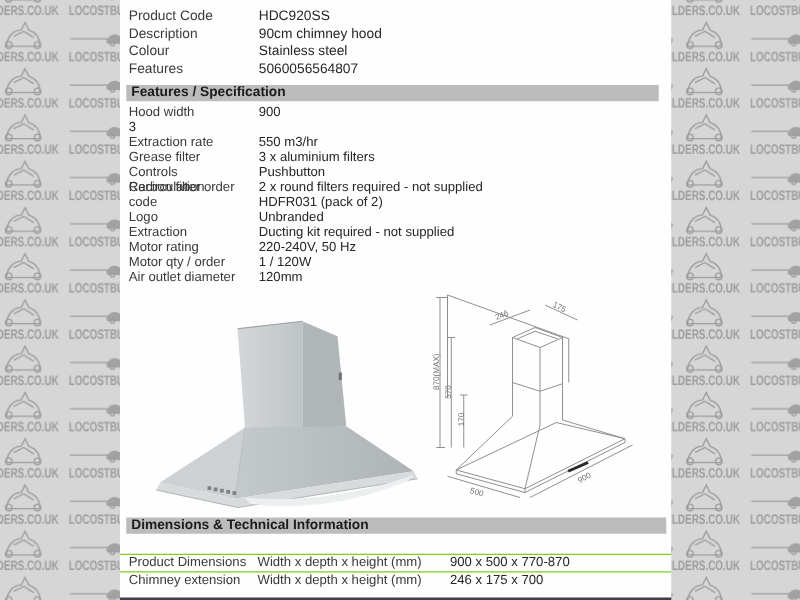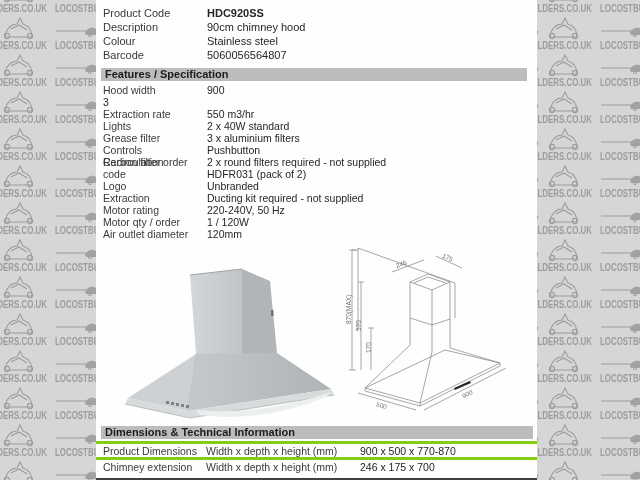--- a/index.html
+++ b/index.html
@@ -4,32 +4,32 @@
 <style>
   html,body{margin:0;padding:0}
   body{width:640px;height:480px;overflow:hidden;position:relative;
        font-family:"Liberation Sans",sans-serif;background:#d6d6d6}
   .wm{position:absolute;left:0;top:0}
   .page{position:absolute;left:96px;top:0;width:441px;height:480px;background:#fefefe}
   .info{padding:6px 0 0 7px}
   .info .row{height:14px;font-size:11px;display:flex;align-items:center}
   .info .label{width:104px;color:#3a3a3a}
   .info .value{color:#262626}
-  .info .row:first-child .value{font-weight:bold}
+  .info .row:first-child .value{font-weight:normal}
   .bar{margin:6px 10px 3px 5px;height:13px;background:#bcbcbc;font-size:11px;font-weight:bold;
        color:#1c1c1c;padding-left:4px;line-height:13px}
-  .bar.bar2{margin:2px 4px 2px 5px}
+  .bar.bar2{margin:2px 4px 16px 5px}
   .spec .row{height:12px;font-size:10.5px;display:flex;align-items:flex-end;padding-left:7px}
   .spec .label{width:104px;color:#3a3a3a}
   .spec .value{color:#262626}
   .images{position:relative;height:184px}
   .photo{position:absolute;left:14px;top:4px}
   .tech{position:absolute;left:244px;top:0}
-  .dims .row{height:13px;font-size:10.5px;display:flex;align-items:flex-end;padding-left:7px;
-             border-top:3px solid #84cc16}
+  .dims .row{height:13px;font-size:10.5px;display:flex;align-items:flex-start;padding-left:7px;
+             border-top:1px solid #84cc16}
   .dims .label{width:103px;color:#3a3a3a}
   .dims .spec2{width:154px;color:#3a3a3a}
   .dims .value{color:#262626}
   .bottom-line{position:absolute;left:0;right:0;bottom:0;height:2px;background:#3f3f46}
 </style>
 </head>
 <body>
 
 <svg class="wm" width="640" height="480" aria-hidden="true">
   <defs>
@@ -65,42 +65,38 @@
     </div>
       <div class="row">
       <span class="label">Description</span>
       <span class="value">90cm chimney hood</span>
     </div>
       <div class="row">
       <span class="label">Colour</span>
       <span class="value">Stainless steel</span>
     </div>
       <div class="row">
-      <span class="label">Barcode</span>
+      <span class="label">Features</span>
       <span class="value">5060056564807</span>
     </div>
     </div>
 
   <div class="bar">Features / Specification</div>
   <div class="spec">
 
   <div class="row">
       <span class="label">Hood width</span>
       <span class="value">900</span>
     </div>
       <div class="row">
       <span class="value">3</span>
     </div>
       <div class="row">
       <span class="label">Extraction rate</span>
       <span class="value">550 m3/hr</span>
-    </div>
-      <div class="row">
-      <span class="label">Lights</span>
-      <span class="value">2 x 40W standard</span>
     </div>
       <div class="row">
       <span class="label">Grease filter</span>
       <span class="value">3 x aluminium filters</span>
     </div>
       <div class="row">
       <span class="label">Controls</span>
       <span class="value">Pushbutton</span>
     </div>
       <div class="row">

